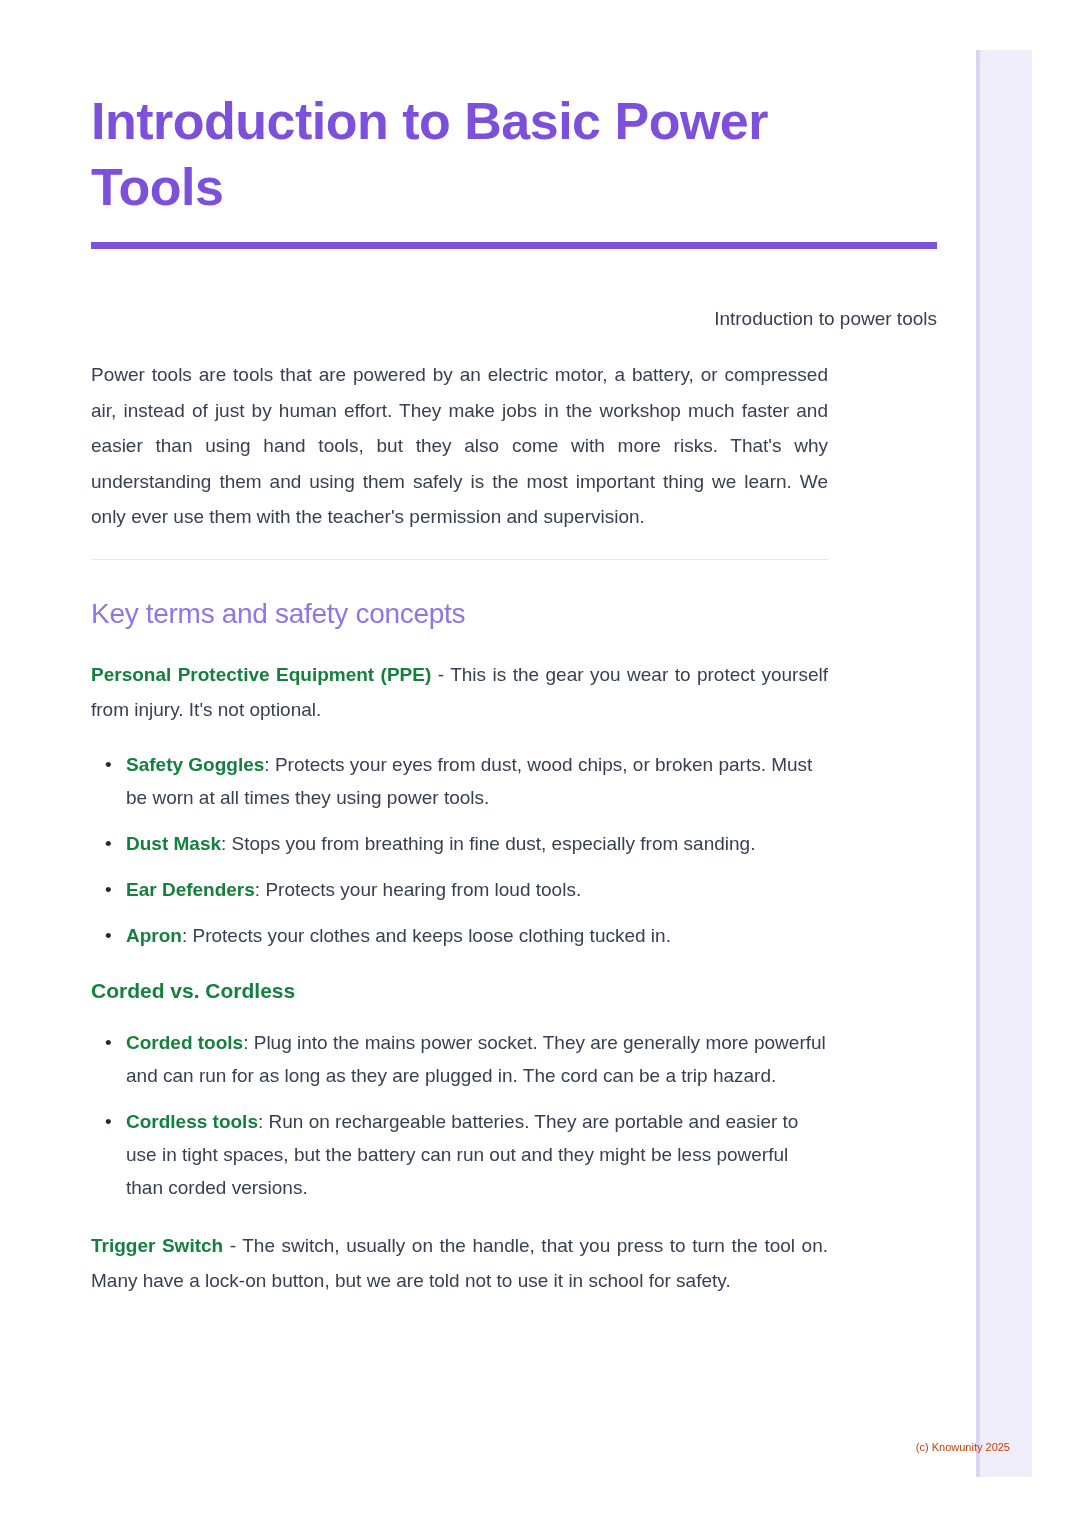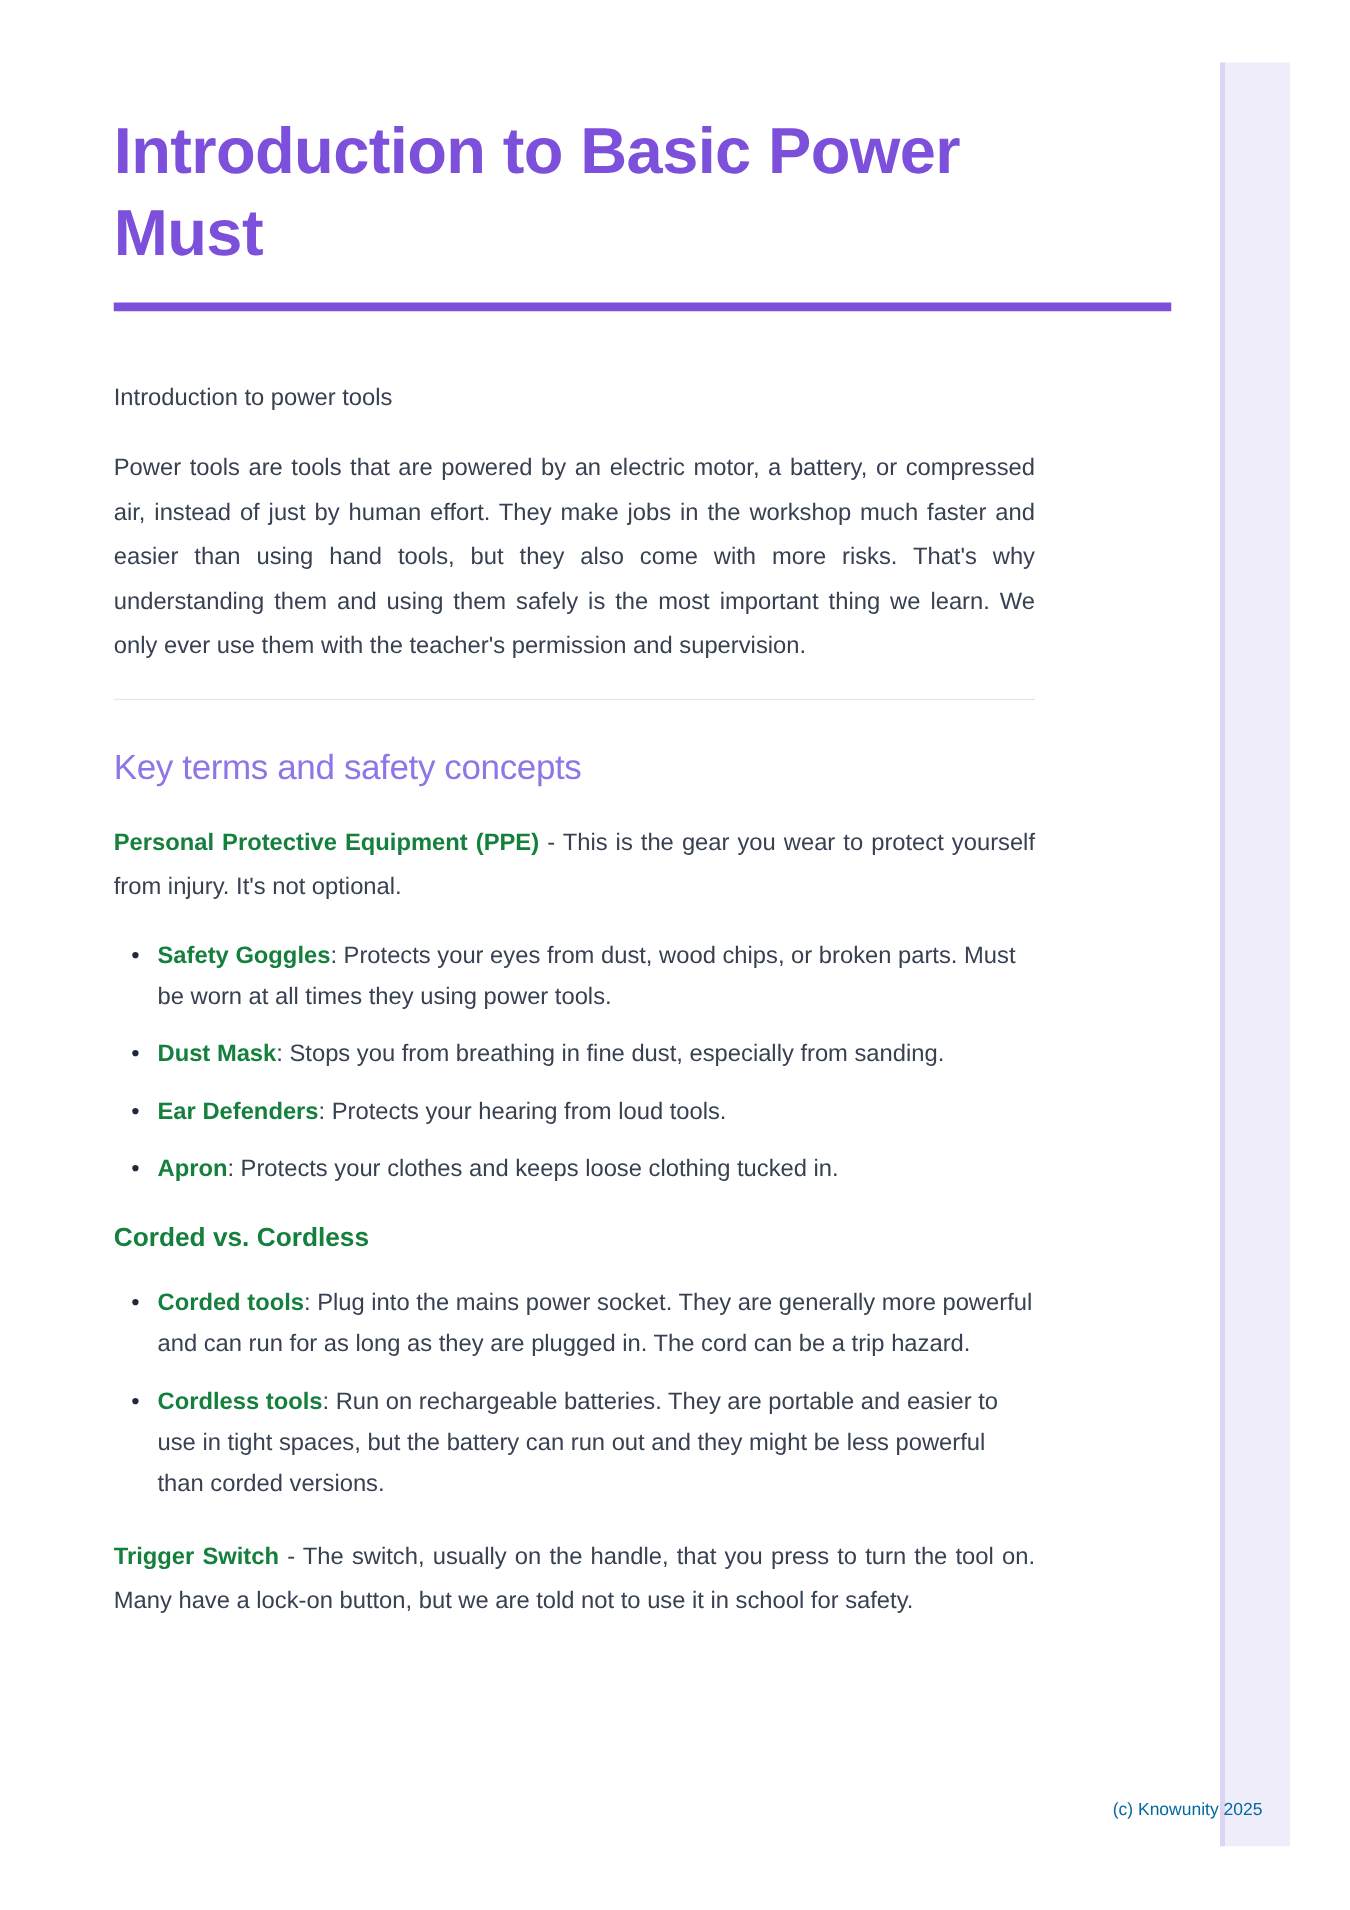--- a/index.html
+++ b/index.html
@@ -47,20 +47,21 @@
     width: 846px;
     height: 7px;
     background: #7c50da;
   }
 
   p.intro-label {
     margin-top: 56px;
     font-size: 19px;
     line-height: 27px;
     color: #374151;
+    text-align: right;
   }
 
   p.body {
     margin-top: 25px;
     width: 737px;
     font-size: 19px;
     line-height: 35.5px;
     color: #374151;
   }
   p.justify { text-align: justify; }
@@ -114,34 +115,34 @@
     line-height: 26px;
   }
   ul.bullets.second { margin-top: 22px; }
 
   p.trigger { margin-top: 24px; }
 
   .footer {
     position: absolute;
     top: 1438px;
     right: 70px;
-    font-size: 14px;
+    font-size: 11px;
     line-height: 18px;
-    color: #0369a1;
+    color: #c2410c;
     z-index: 2;
   }
 </style>
 </head>
 <body>
 
 <div class="side-strip"></div>
 
 <main class="content">
 
-  <h1 class="page-title">Introduction to Basic Power Must</h1>
+  <h1 class="page-title">Introduction to Basic Power Tools</h1>
 
   <div class="title-rule"></div>
 
   <p class="intro-label">Introduction to power tools</p>
 
   <p class="body justify">Power tools are tools that are powered by an electric motor, a battery, or compressed air, instead of just by human effort. They make jobs in the workshop much faster and easier than using hand tools, but they also come with more risks. That's why understanding them and using them safely is the most important thing we learn. We only ever use them with the teacher's permission and supervision.</p>
 
   <hr class="divider">
 
   <h2 class="section-heading">Key terms and safety concepts</h2>

